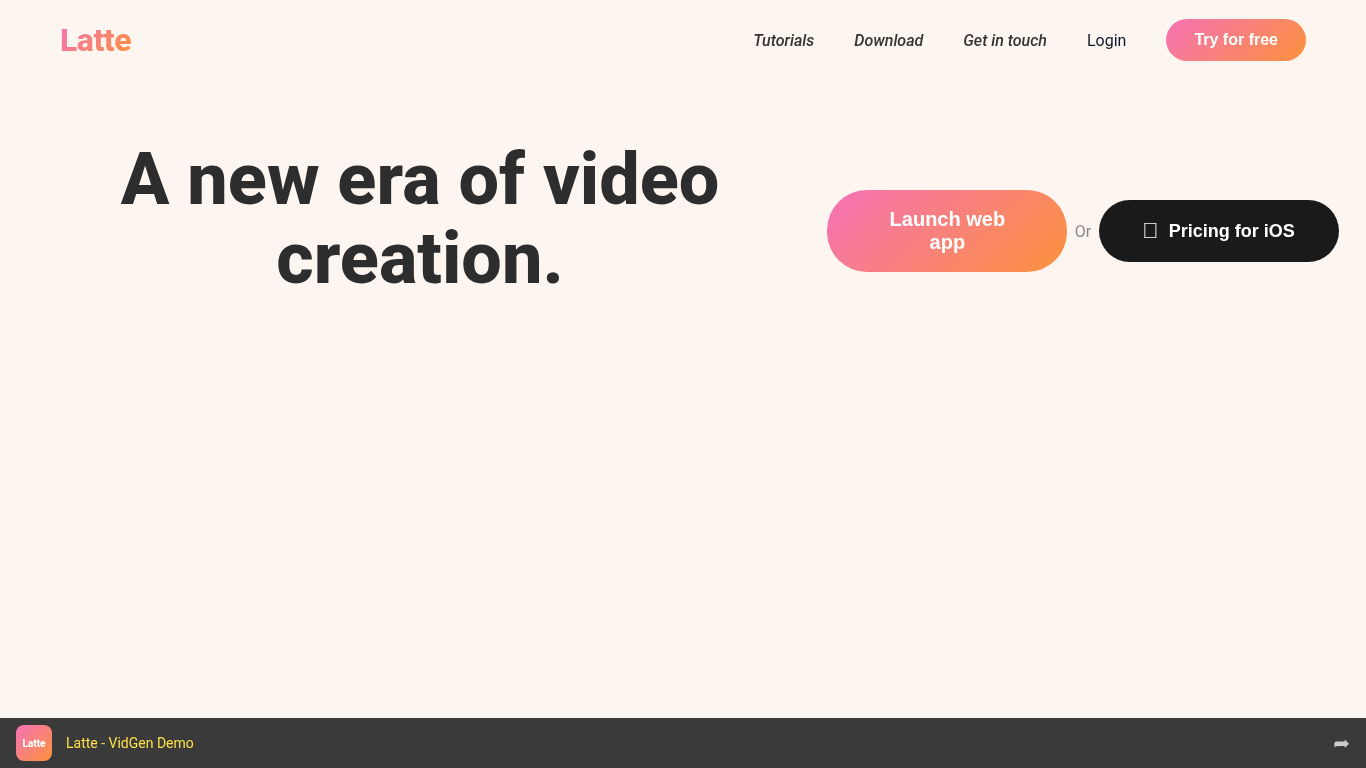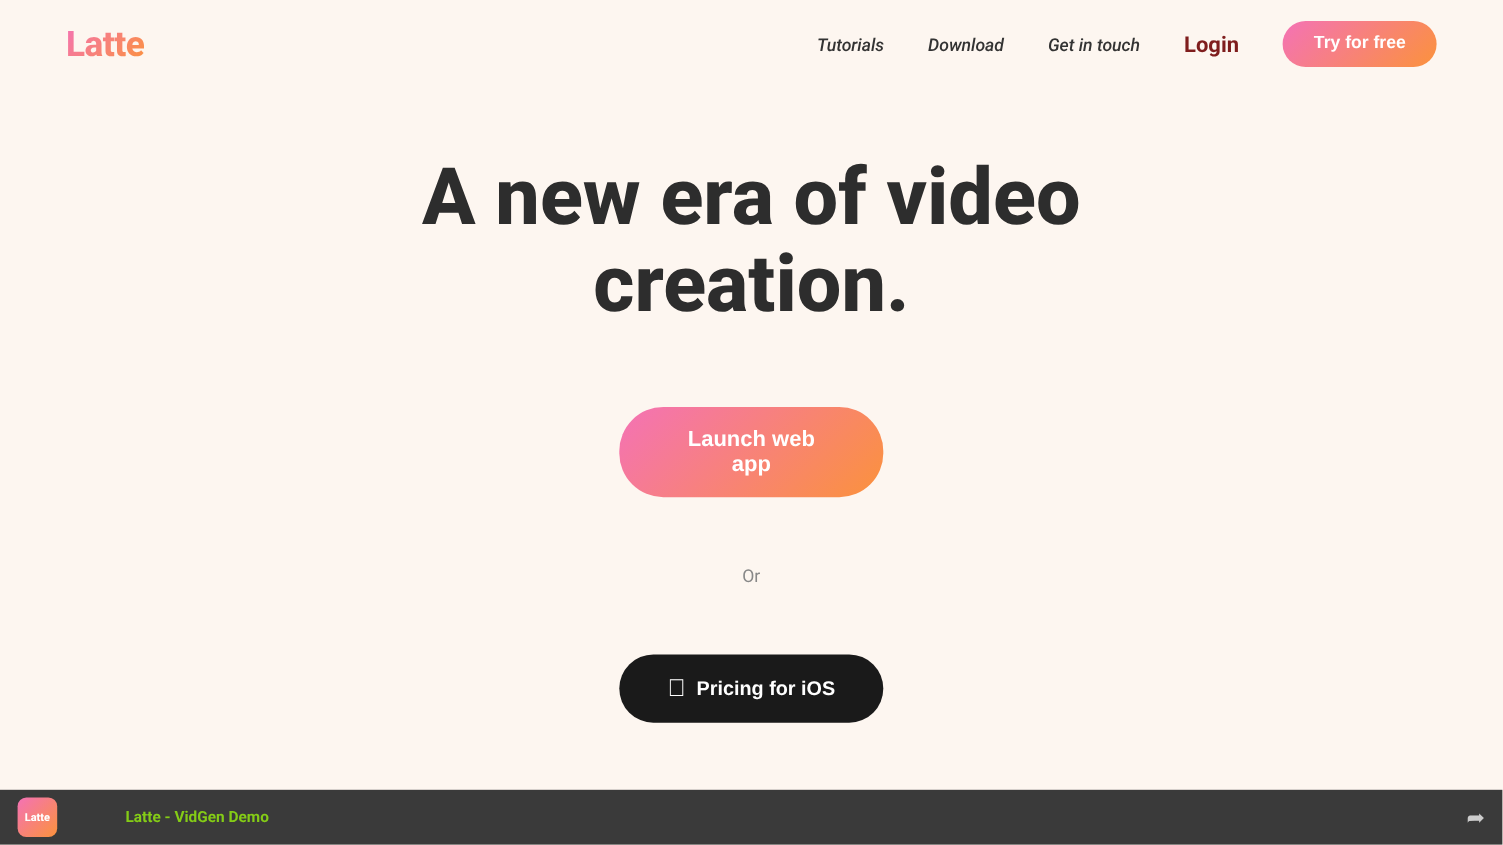--- a/index.html
+++ b/index.html
@@ -1,19 +1,18 @@
 <!DOCTYPE html>
 <html><head>
   <meta charset="utf-8">
   <style>
     * {
       margin: 0;
       padding: 0;
       box-sizing: border-box;
-      gap: 48px;
     }
 
     body {
       font-family: -apple-system, BlinkMacSystemFont, 'Segoe UI', Roboto, sans-serif;
       background-color: #fdf6f0;
       width: 1366px;
       height: 768px;
       overflow: hidden;
       position: relative;
     }
@@ -47,41 +46,41 @@
     .nav-link {
       font-size: 16px;
       color: #333;
       text-decoration: none;
       font-weight: 500;
       cursor: pointer;
       font-style: italic;
     }
 
     .nav-login {
-      font-size: 20px;
-      color: #7f1d1d;
-      font-weight: 700;
+      font-size: 16px;
+      color: #0f172a;
+      font-weight: 400;
       cursor: pointer;
     }
 
     .try-free-btn {
       background: linear-gradient(135deg, #f472b6, #fb923c);
       color: white;
       border: none;
       border-radius: 30px;
       padding: 12px 28px;
       font-size: 16px;
       font-weight: 600;
       cursor: pointer;
     }
 
     
     .hero {
       display: flex;
-      flex-direction: column;
+      flex-direction: row;
       align-items: center;
       text-align: center;
       padding: 60px 20px 0;
     }
 
     .hero-title {
       font-size: 72px;
       font-weight: 800;
       color: #2d2d2d;
       line-height: 1.1;
@@ -166,24 +165,23 @@
     }
 
     .video-thumb-text {
       font-size: 10px;
       font-weight: 800;
       color: white;
     }
 
     .video-title {
       font-size: 14px;
-      color: #84cc16;
-      font-weight: 700;
+      color: #fde047;
+      font-weight: 400;
       flex: 1;
-      margin-left: 48px;
     }
 
     .share-icon {
       color: #ccc;
       font-size: 20px;
       cursor: pointer;
     }
   </style>
 </head>
 <body>

